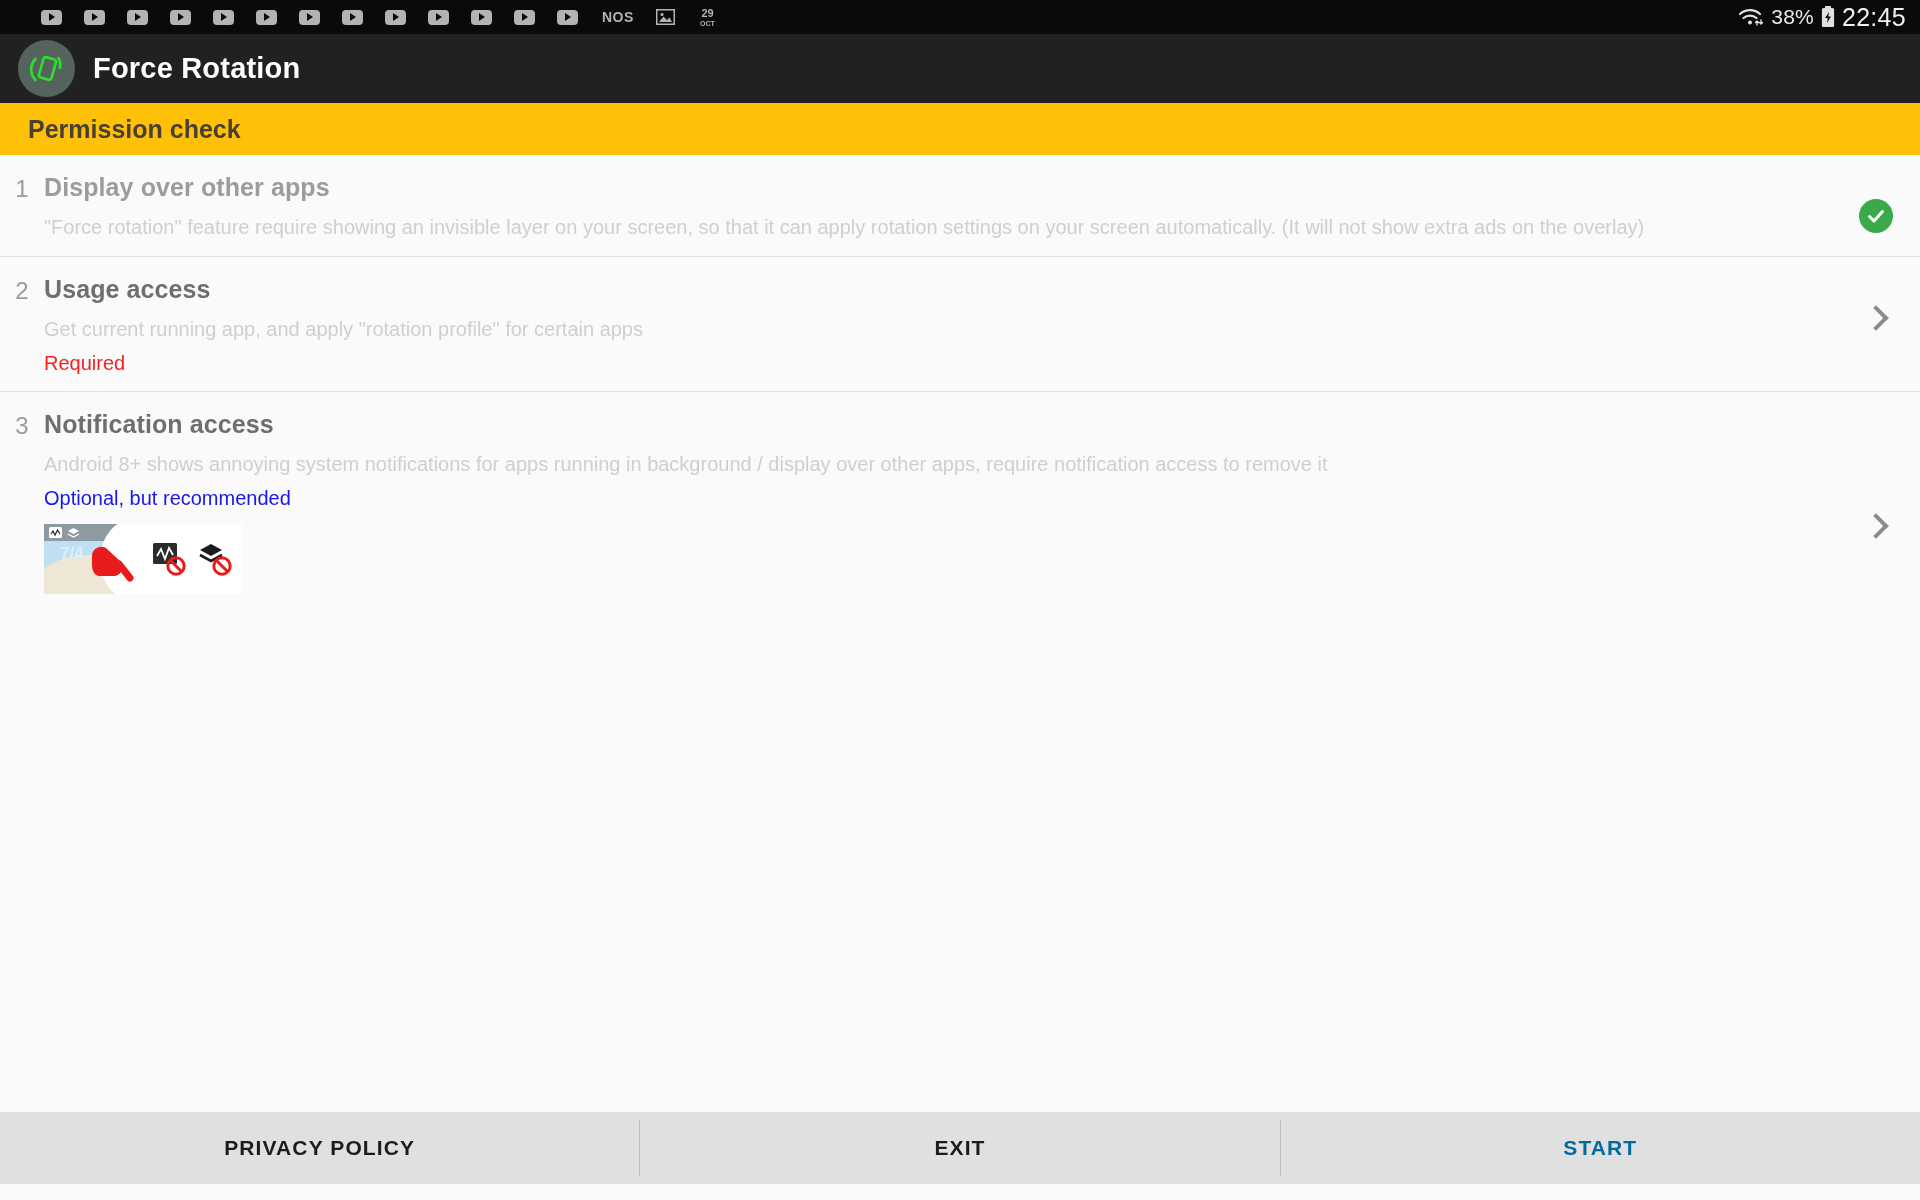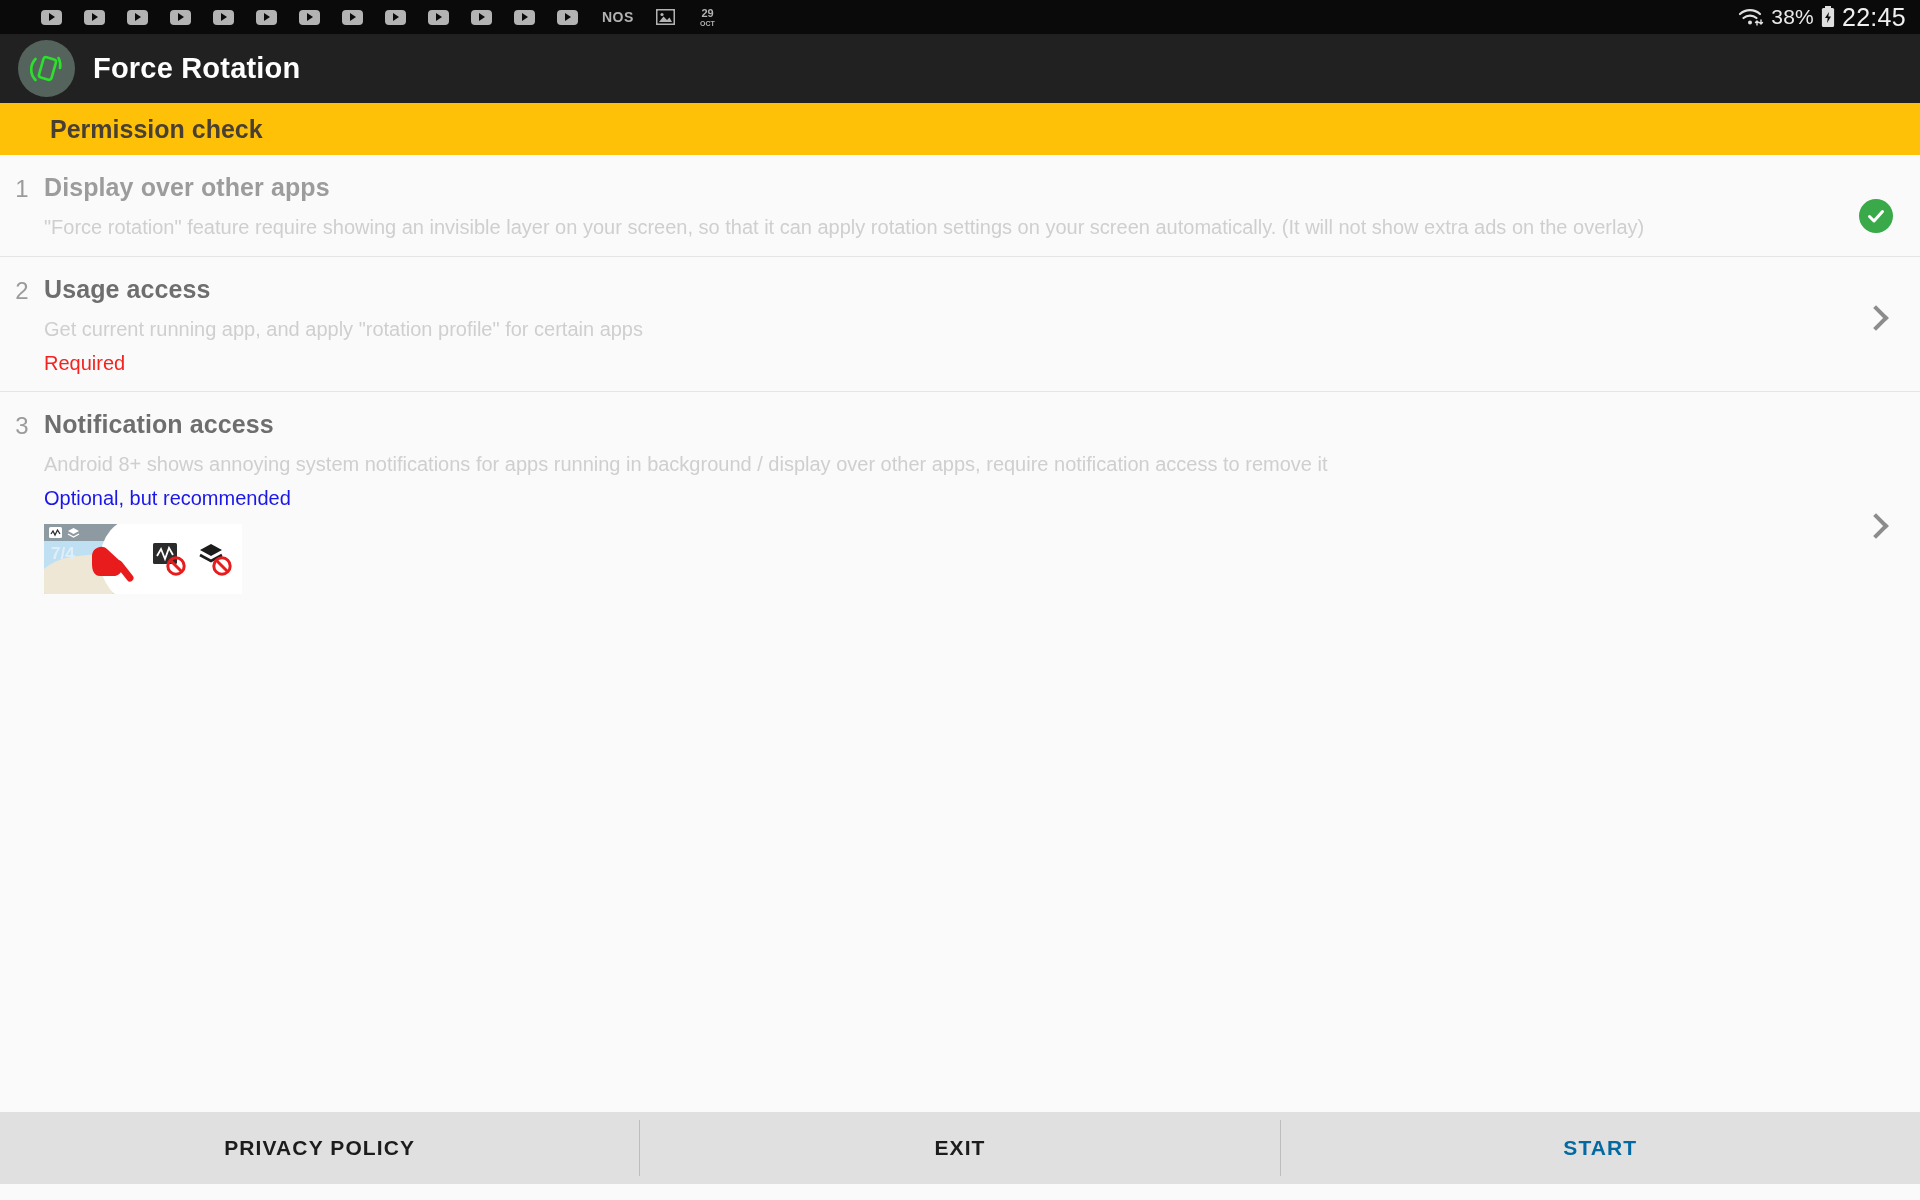--- a/index.html
+++ b/index.html
@@ -75,21 +75,21 @@
     font-weight: bold;
     letter-spacing: .2px;
   }
 
   
   #banner {
     height: 52px;
     background: #ffc107;
     display: flex;
     align-items: center;
-    padding-left: 50px;
+    padding-left: 28px;
   }
   #banner-title {
     color: #4a4032;
     font-size: 25px;
     font-weight: bold;
   }
 
   
   #perm-list { background: #fafafa; }
 
@@ -152,21 +152,21 @@
   #thumbs { display: flex; margin-top: 14px; }
   .thumb { height: 70px; position: relative; overflow: hidden; flex: none; }
   .thumb-map { width: 100px; background: #bfe0f2; }
   .thumb-white { width: 98px; background: #ffffff;
     display: flex; align-items: center; justify-content: center; gap: 12px; }
   .map-toolbar {
     position: absolute; top: 0; left: 0; right: 0; height: 17px;
     background: #8e9aa2; display: flex; align-items: center; gap: 5px; padding-left: 5px;
   }
   .map-label {
-    position: absolute; top: 20px; left: 7px;
+    position: absolute; top: 20px; left: 16px;
     color: #dfeef8; font-size: 17px; font-weight: bold;
   }
   .map-land {
     position: absolute; bottom: -8px; left: -6px;
     width: 84px; height: 46px;
     background: #efe7d6;
     border-radius: 55% 40% 48% 60%;
     transform: rotate(-6deg);
   }
   .map-round {

